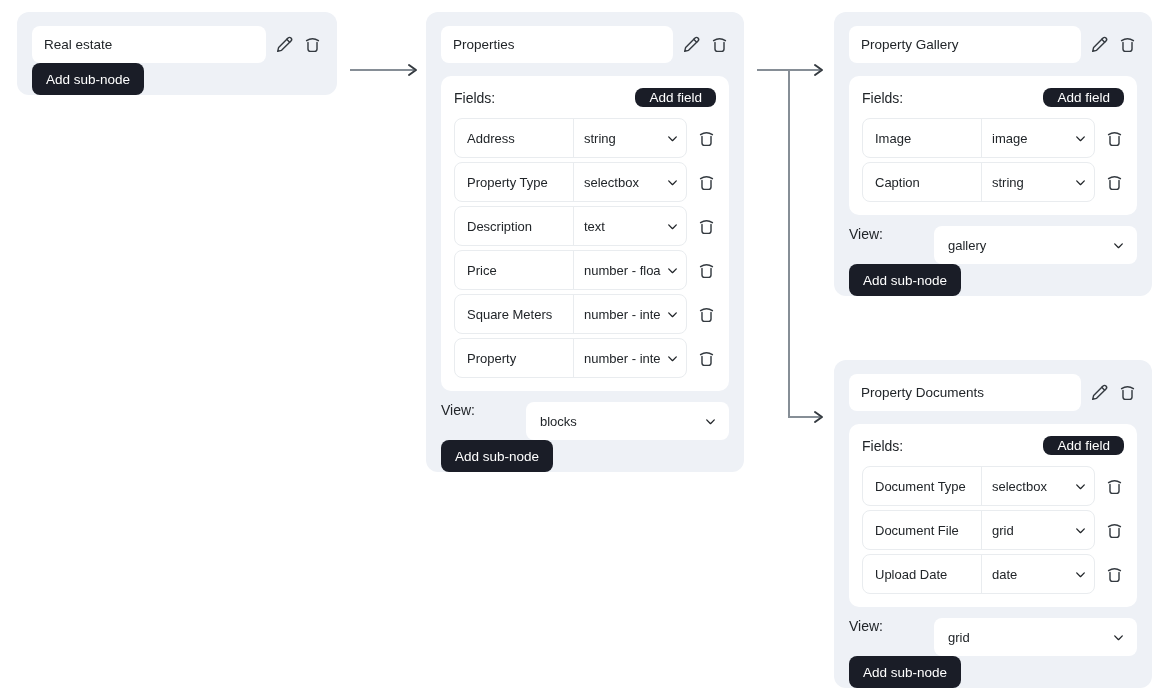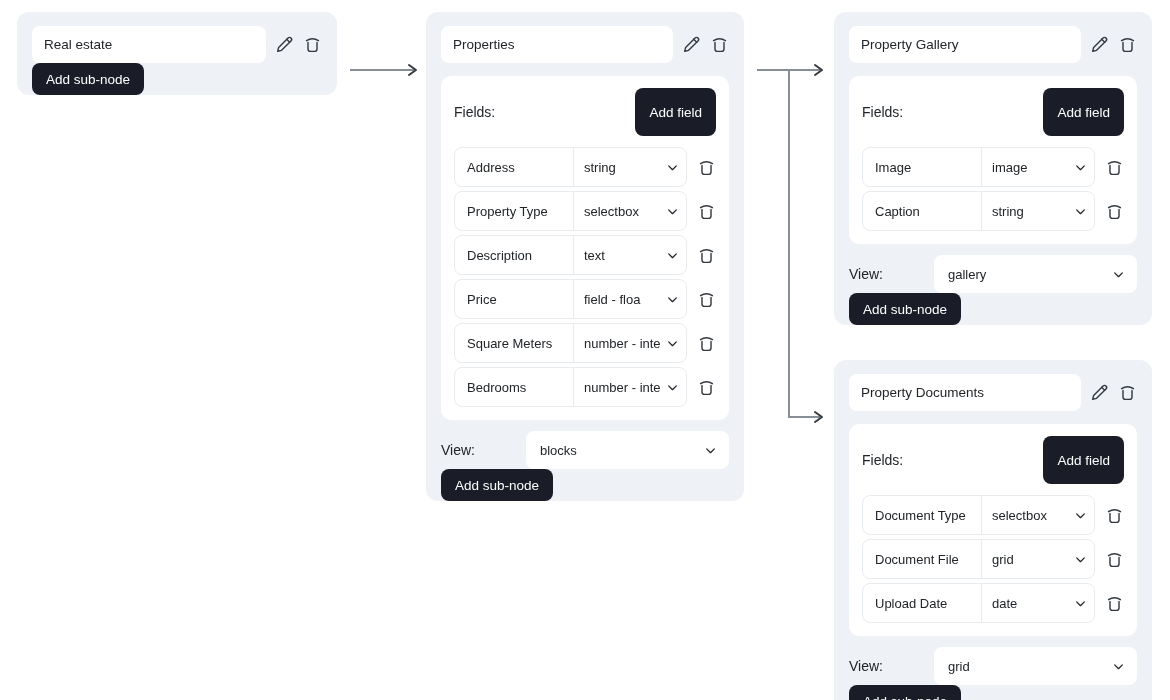--- a/index.html
+++ b/index.html
@@ -69,21 +69,21 @@
     margin-top: 13px;
     padding: 12px 13px 13px 13px;
   }
   .fields-panel-header {
     display: flex;
     align-items: center;
     justify-content: space-between;
     margin-bottom: 11px;
   }
   .fields-label { font-size: 14px; color: #212529; }
-  .add-field-btn { height: 48px; }
+  .add-field-btn { height: 19px; }
 
   .field-row-wrap { display: flex; align-items: center; margin-bottom: 4px; }
   .field-row-wrap:last-child { margin-bottom: 0; }
   .field-row {
     flex: 1;
     display: flex;
     align-items: stretch;
     height: 40px;
     border: 1px solid #e9ecef;
     border-radius: 8px;
@@ -114,21 +114,21 @@
   .ft-text {
     flex: 1;
     font-size: 13px;
     color: #212529;
     white-space: nowrap;
     overflow: hidden;
     min-width: 0;
   }
   .row-trash { margin-left: 10px; }
 
-  .view-row { display: flex; align-items: center; margin-top: 11px; }
+  .view-row { display: flex; align-items: flex-start; margin-top: 11px; }
   .view-label { width: 85px; font-size: 14px; color: #212529; }
   .view-select {
     flex: 1;
     height: 38px;
     background: #ffffff;
     border-radius: 8px;
     display: flex;
     align-items: center;
     padding: 0 12px 0 14px;
     cursor: pointer;
@@ -267,21 +267,21 @@
     <path d="M4.5 7.2 Q12 2.2 19.5 7.2"></path>
     <path d="M6.3 9.5 v8.2 a3 3 0 0 0 3 3 h5.4 a3 3 0 0 0 3-3 V9.5"></path>
   </svg>
 </span>
           </button>
       </div>
       <div class="field-row-wrap">
         <div class="field-row">
           <div class="field-name">Price</div>
           <div class="field-type">
-            <span class="ft-text">field - floa</span>
+            <span class="ft-text">number - floa</span>
             <span style="display: flex;">
   <svg width="13" height="13" viewBox="0 0 24 24" fill="none" stroke="currentColor" stroke-width="2.4" stroke-linecap="round" stroke-linejoin="round">
     <polyline points="5 9 12 16 19 9"></polyline>
   </svg>
 </span>
           </div>
         </div>
         <button class="icon-btn row-trash">
             <span style="display: flex;">
   <svg width="19" height="19" viewBox="0 0 24 24" fill="none" stroke="currentColor" stroke-width="1.8" stroke-linecap="round" stroke-linejoin="round">
@@ -307,21 +307,21 @@
             <span style="display: flex;">
   <svg width="19" height="19" viewBox="0 0 24 24" fill="none" stroke="currentColor" stroke-width="1.8" stroke-linecap="round" stroke-linejoin="round">
     <path d="M4.5 7.2 Q12 2.2 19.5 7.2"></path>
     <path d="M6.3 9.5 v8.2 a3 3 0 0 0 3 3 h5.4 a3 3 0 0 0 3-3 V9.5"></path>
   </svg>
 </span>
           </button>
       </div>
       <div class="field-row-wrap">
         <div class="field-row">
-          <div class="field-name">Bedrooms</div>
+          <div class="field-name">Property</div>
           <div class="field-type">
             <span class="ft-text">number - inte</span>
             <span style="display: flex;">
   <svg width="13" height="13" viewBox="0 0 24 24" fill="none" stroke="currentColor" stroke-width="2.4" stroke-linecap="round" stroke-linejoin="round">
     <polyline points="5 9 12 16 19 9"></polyline>
   </svg>
 </span>
           </div>
         </div>
         <button class="icon-btn row-trash">

